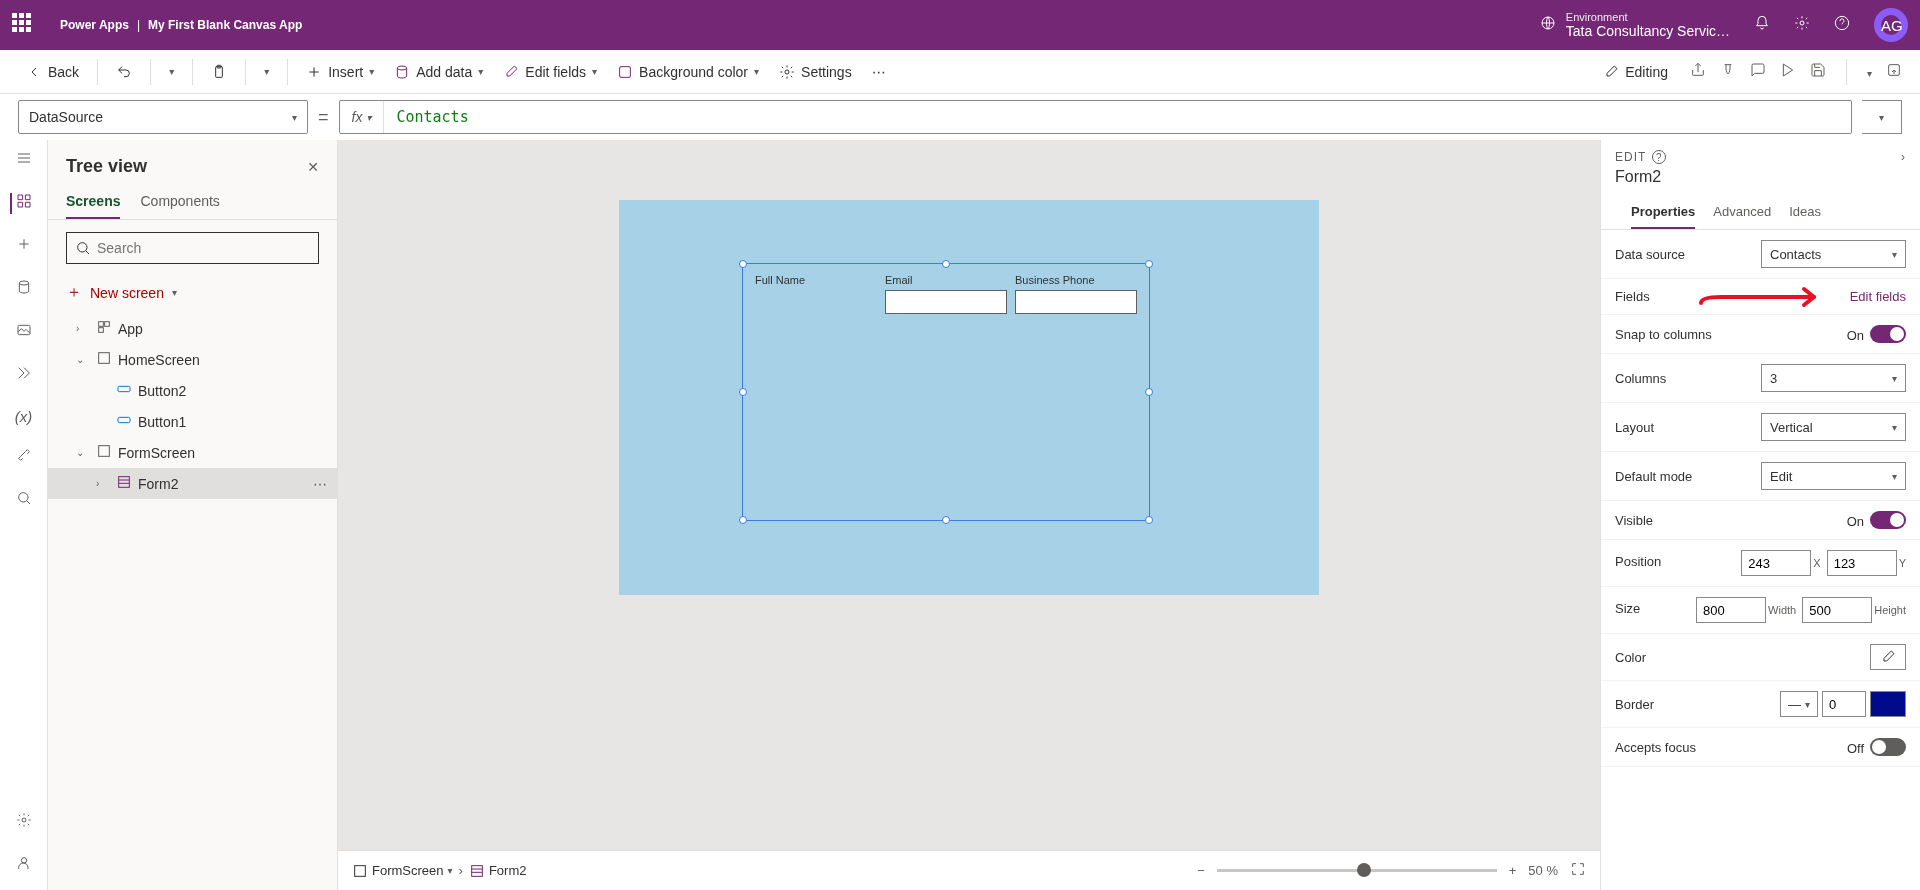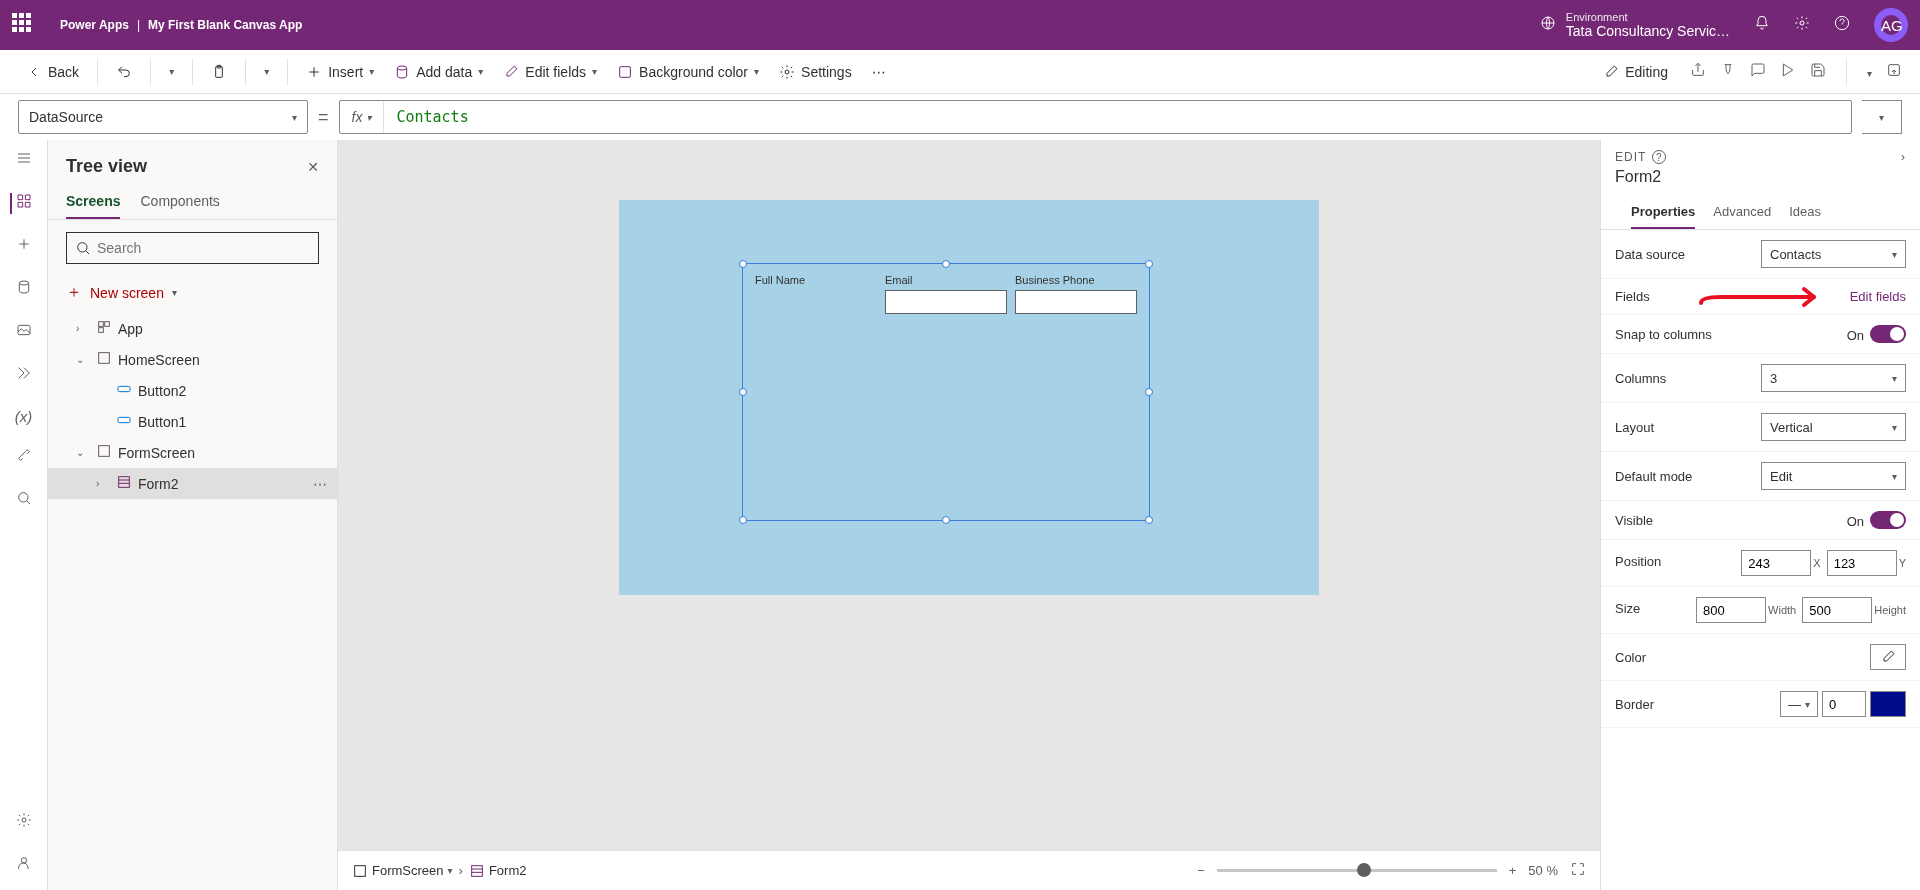--- a/index.html
+++ b/index.html
@@ -556,14 +556,21 @@
         </div>
     </div>
     <div class="prow">
       <span>Border</span>
       <div style="display:flex;gap:4px;">
         <div class="border-style">— <span class="chev" style="margin-left:4px;">▾</span></div>
         <input class="pin" style="width: 44px;" value="0">
         <div class="color-fill"></div>
       </div>
     </div>
+    <div class="prow">
+      <span>Accepts focus</span>
+      <div class="toggle">
+        <span>Off</span>
+        <div class="switch off"></div>
+      </div>
+    </div>
   </div>
 </div>
 
 </body></html>

